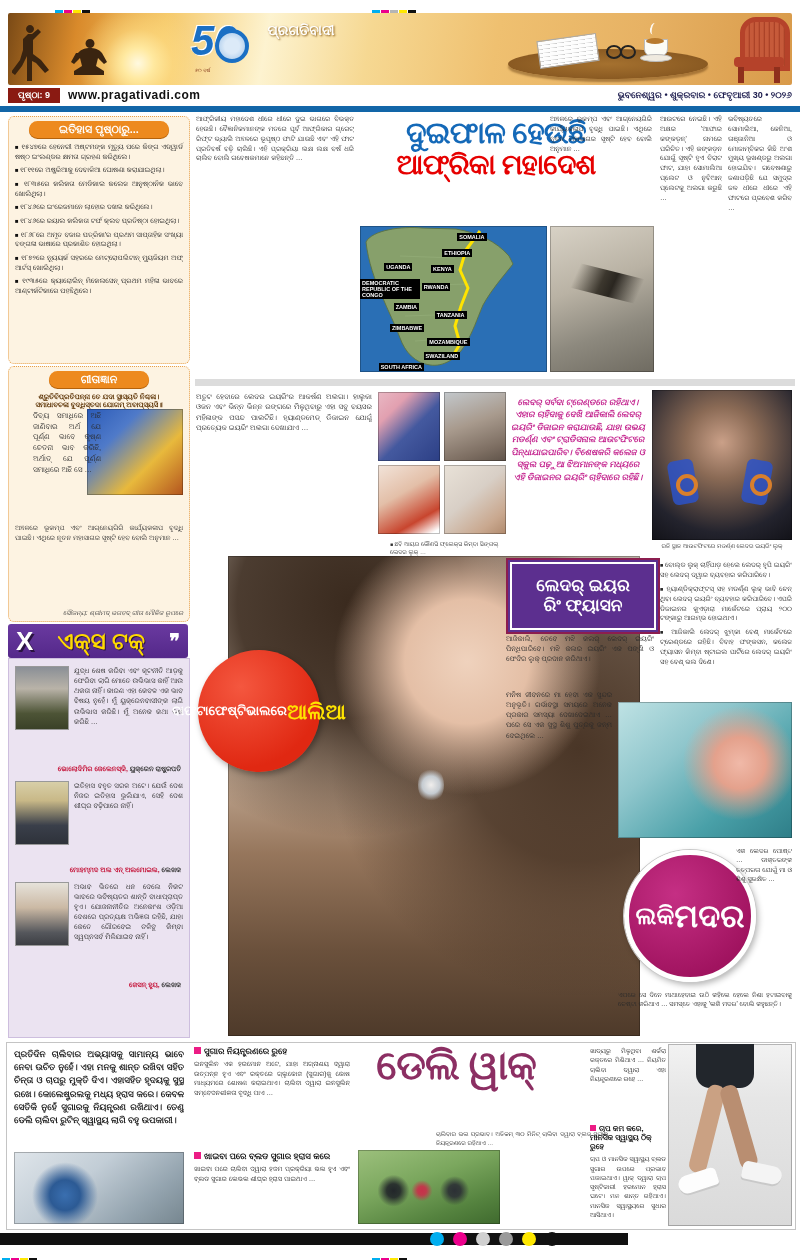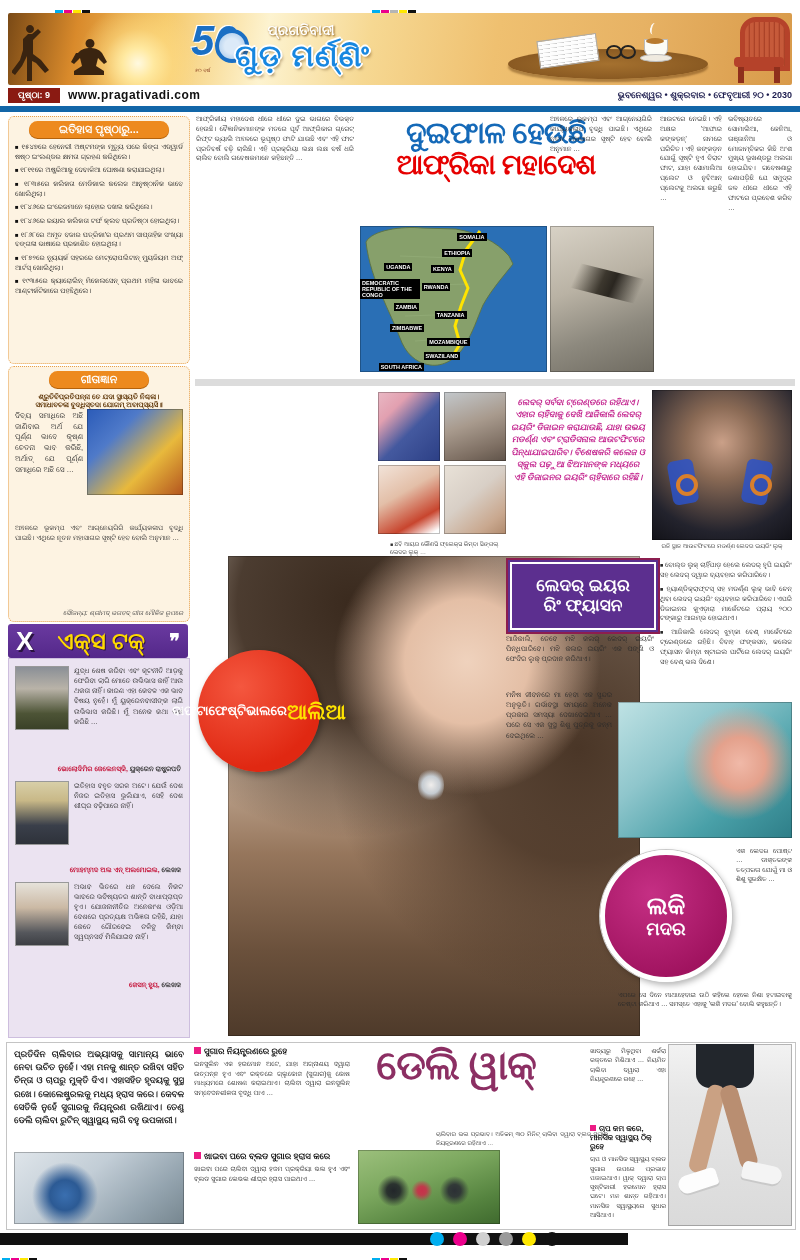--- a/index.html
+++ b/index.html
@@ -46,22 +46,20 @@
       <path fill="#3a2410" d="M78 22c2.5 0 4.5 2 4.5 4.5S80.5 31 78 31s-4.5-2-4.5-4.5S75.5 22 78 22zm-12 14c3-4 8-5 12-5s9 1 12 5l5 9-3 2-6-6-2 8 8 5v4H62v-4l8-5-2-8-6 6-3-2 5-9z"></path>
     </svg>
 
     <div class="abs" style="left:183px;top:8px;width:56px;height:56px;">
       <span style="position:absolute;left:0;top:-4px;font-size:42px;font-weight:bold;color:#1a6fc4;font-style:italic;text-shadow:1px 1px 0 #fff,-1px -1px 0 #fff;">50</span>
       <span style="position:absolute;left:24px;top:8px;width:26px;height:26px;border:4px solid #1a6fc4;border-radius:50%;background:radial-gradient(circle,#dceaf8 40%,#9cc2e8 100%);"></span>
       <span style="position:absolute;left:4px;top:46px;font-size:5px;color:#7a2a10;white-space:nowrap;">୫୦ ବର୍ଷ</span>
     </div>
 
     <div class="abs" style="left:228px;top:9px;width:130px;text-align:center;color:#fff;font-weight:bold;font-size:14px;text-shadow:1px 1px 2px #8a5a10;">ପ୍ରଗତିବାଦୀ</div>
-    <div class="abs" style="left:212px;top:26px;width:165px;text-align:center;color:#1787e0;font-weight:bold;font-size:30px;letter-spacing:1px;
-                text-shadow:-2px 0 #fff,2px 0 #fff,0 -2px #fff,0 2px #fff,-1px -1px #fff,1px 1px #fff,2px 3px 3px rgba(90,50,0,.5);">ଗୁଡ଼ ମର୍ଣ୍ଣିଂ</div>
 
     <div class="abs" style="left:490px;top:6px;width:230px;height:64px;">
       <div style="position:absolute;left:10px;top:30px;width:200px;height:30px;border-radius:50%;background:radial-gradient(ellipse,#a5712f 0%,#8a5a22 70%,#6e4418 100%);box-shadow:0 3px 2px rgba(80,40,0,.4);"></div>
       <div style="position:absolute;left:40px;top:18px;width:58px;height:26px;background:repeating-linear-gradient(#fdfdfd,#fdfdfd 3px,#c9c9c9 4px);transform:rotate(-8deg);border:1px solid #aaa;"></div>
       <div style="position:absolute;left:108px;top:26px;width:12px;height:10px;border:2px solid #222;border-radius:50%;"></div>
       <div style="position:absolute;left:122px;top:26px;width:12px;height:10px;border:2px solid #222;border-radius:50%;"></div>
       <div style="position:absolute;left:146px;top:20px;width:22px;height:16px;background:#fcfcf6;border:1px solid #bbb;border-radius:0 0 8px 8px;"></div>
       <div style="position:absolute;left:148px;top:19px;width:18px;height:6px;border-radius:50%;background:#b87a2e;"></div>
       <div style="position:absolute;left:152px;top:4px;width:6px;height:12px;border-left:2px solid rgba(255,255,255,.9);border-radius:50%;transform:rotate(12deg);"></div>
       <div style="position:absolute;left:142px;top:35px;width:30px;height:6px;border-radius:50%;background:#efeadf;border:1px solid #bbb;"></div>
@@ -69,21 +67,21 @@
     <div class="abs" style="left:724px;top:4px;width:54px;height:66px;">
       <div style="position:absolute;left:8px;top:0;width:40px;height:44px;border:5px solid #b5422a;border-radius:16px 16px 0 0;background:repeating-linear-gradient(90deg,#c65a3a,#c65a3a 3px,#a33b22 5px);"></div>
       <div style="position:absolute;left:2px;top:40px;width:50px;height:10px;background:#b5422a;border-radius:4px;"></div>
       <div style="position:absolute;left:6px;top:50px;width:6px;height:16px;background:#8f2f1c;"></div>
       <div style="position:absolute;left:42px;top:50px;width:6px;height:16px;background:#8f2f1c;"></div>
     </div>
   </div>
 
   <div class="abs" style="left:8px;top:88px;width:52px;height:15px;background:#8a1a12;color:#fff;font-size:9px;font-weight:bold;text-align:center;line-height:15px;">ପୃଷ୍ଠା: 9</div>
   <div class="abs" style="left:68px;top:88px;font-size:12px;font-weight:bold;color:#111;letter-spacing:.5px;">www.pragativadi.com</div>
-  <div class="abs" style="left:450px;top:90px;width:342px;text-align:right;font-size:9px;color:#1b1b4d;font-weight:bold;">ଭୁବନେଶ୍ୱର • ଶୁକ୍ରବାର • ଫେବୃଆରୀ ୨୦ • 2030</div>
+  <div class="abs" style="left:450px;top:90px;width:342px;text-align:right;font-size:9px;color:#1b1b4d;font-weight:bold;">ଭୁବନେଶ୍ୱର • ଶୁକ୍ରବାର • ଫେବୃଆରୀ 30 • ୨୦୨୬</div>
   <div class="abs" style="left:0;top:106px;width:800px;height:6px;background:#1266a8;"></div>
 
   <div class="abs panel" style="left:8px;top:116px;width:180px;height:246px;">
     <div class="pill" style="margin:4px 20px 2px;">ଇତିହାସ ପୃଷ୍ଠାରୁ...</div>
     <div>
       <div class="hist-item">୧୫୪୭ରେ ହେନେରୀ ଅଷ୍ଟମଙ୍କ ମୃତ୍ୟୁ ପରେ କିଙ୍ଗ ଏଡ୍‌ୱାର୍ଡ ଷଷ୍ଠ ଇଂଲଣ୍ଡର କ୍ଷମତା ଗ୍ରହଣ କରିଥିଲେ।</div>
       <div class="hist-item">୧୮୧୧ରେ ଅଷ୍ଟ୍ରିଆକୁ ଦେବାଳିଆ ଘୋଷଣା କରାଯାଇଥିଲା।</div>
       <div class="hist-item">୧୮୩୫ରେ କଲିକତା ମେଡିକାଲ କଲେଜ ଆନୁଷ୍ଠାନିକ ଭାବେ ଖୋଲିଥିଲା।</div>
       <div class="hist-item">୧୮୪୬ରେ ଇଂରେଜମାନେ ଲାହୋର ଦଖଲ କରିଥିଲେ।</div>
       <div class="hist-item">୧୮୪୬ରେ ରୟାଲ କଲିକତା ଟର୍ଫ କ୍ଲବ ପ୍ରତିଷ୍ଠା ହୋଇଥିଲା।</div>
@@ -91,21 +89,21 @@
       <div class="hist-item">୧୮୭୨ରେ ନ୍ୟୁୟର୍କ ସହରରେ ମେଟ୍ରୋପଲିଟାନ୍ ମ୍ୟୁଜିୟମ ଅଫ୍ ଆର୍ଟସ୍ ଖୋଲିଥିଲା।</div>
       <div class="hist-item">୧୯୩୫ରେ କ୍ୟାରୋଲିନ୍ ମିକେଲସେନ୍ ପ୍ରଥମ ମହିଳା ଭାବରେ ଆଣ୍ଟାର୍କଟିକାରେ ପହଞ୍ଚିଥିଲେ।</div>
     </div>
   </div>
 
   <div class="abs panel" style="left:8px;top:366px;width:180px;height:254px;">
     <div class="pill" style="margin:4px 40px 5px;">ଗୀତାଜ୍ଞାନ</div>
     <div style="font-size:7px;font-weight:bold;text-align:center;color:#5a3000;margin-top:3px;">ଶ୍ରୁତିବିପ୍ରତିପନ୍ନା ତେ ଯଦା ସ୍ଥାସ୍ୟତି ନିଶ୍ଚଳା।</div>
     <div style="font-size:7px;font-weight:bold;text-align:center;color:#5a3000;">ସମାଧାବଚଳା ବୁଦ୍ଧିସ୍ତଦା ଯୋଗମ୍ ଅବାପ୍ସ୍ୟସି॥</div>
     <div class="abs photo-frame" style="left:78px;top:42px;width:96px;height:86px;background:linear-gradient(135deg,#2b5bb8 0%,#4f7ac9 30%,#e8b93c 65%,#b3541e 100%);"></div>
-    <div class="txt" style="position:absolute;left:6px;top:44px;width:68px;height:108px;font-size:7.4px;">ଦିବ୍ୟ ସମାଧିରେ ଅଛି ଜାଣିବାର ଅର୍ଥ ଯେ ପୂର୍ଣ୍ଣ ଭାବେ କୃଷ୍ଣ ଚେତନା ଭାବ କରିଛି, ଅର୍ଥାତ୍ ଯେ ପୂର୍ଣ୍ଣ ସମାଧିରେ ଅଛି ସେ …</div>
+    <div class="txt" style="position:absolute;left:24px;top:44px;width:68px;height:108px;font-size:7.4px;">ଦିବ୍ୟ ସମାଧିରେ ଅଛି ଜାଣିବାର ଅର୍ଥ ଯେ ପୂର୍ଣ୍ଣ ଭାବେ କୃଷ୍ଣ ଚେତନା ଭାବ କରିଛି, ଅର୍ଥାତ୍ ଯେ ପୂର୍ଣ୍ଣ ସମାଧିରେ ଅଛି ସେ …</div>
     <div class="txt" style="position:absolute;left:6px;top:156px;width:168px;height:74px;">ଅଞ୍ଚଳରେ ଭୂକମ୍ପ ଏବଂ ଆଗ୍ନେୟଗିରି କାର୍ଯ୍ୟକଳାପ ବୃଦ୍ଧି ପାଇଛି। ଏଥିରେ ନୂତନ ମହାସାଗର ସୃଷ୍ଟି ହେବ ବୋଲି ଅନୁମାନ …</div>
     <div style="position:absolute;left:6px;bottom:4px;width:168px;font-size:6.4px;font-style:italic;text-align:right;color:#444;">ସୌଜନ୍ୟ: ଶ୍ରୀମଦ୍ ଭଗବଦ୍ ଗୀତା ମୌଳିକ ରୂପରେ</div>
   </div>
 
   <div class="abs" style="left:8px;top:624px;width:180px;height:34px;background:linear-gradient(180deg,#6a3aa0,#54288a);display:flex;align-items:center;border-radius:3px;">
     <span style="font-size:26px;font-weight:900;color:#fff;margin-left:8px;text-shadow:2px 2px 0 #2a1440;">X</span>
     <span style="flex:1;text-align:center;color:#ffd900;font-weight:bold;font-size:23px;text-shadow:1px 1px 0 #2a1440;">ଏକ୍ସ ଟକ୍</span>
     <span style="color:#fff;font-size:20px;font-weight:900;margin-right:8px;">❞</span>
   </div>
   <div class="abs" style="left:8px;top:658px;width:180px;height:378px;background:#ebe3f1;border:1px solid #cdbede;">
@@ -153,20 +151,21 @@
     <span class="maplabel" style="left:36%;top:77%;">MOZAMBIQUE</span>
     <span class="maplabel" style="left:34%;top:86%;">SWAZILAND</span>
     <span class="maplabel" style="left:10%;top:94%;">SOUTH AFRICA</span>
   </div>
   <div class="abs photo-frame" style="left:550px;top:226px;width:104px;height:146px;background:linear-gradient(160deg,#d8d2c6 0%,#b9b2a4 40%,#8d897e 70%,#6f6b61 100%);">
     <div style="position:absolute;left:18%;top:30%;width:70%;height:18%;background:linear-gradient(100deg,transparent 10%,#3c372e 45%,#2a2620 60%,transparent 95%);transform:rotate(14deg);"></div>
   </div>
 
   <div class="abs" style="left:195px;top:379px;width:600px;height:7px;background:#dcdcdc;"></div>
 
+  <div class="txt abs" style="left:196px;top:392px;width:176px;height:162px;font-size:7.2px;">ଅତୁଟ ହେବାରେ ଲେଦର ଇୟରିଂର ଆକର୍ଷଣ ଅଲଗା। ହାଲୁକା ଓଜନ ଏବଂ ଭିନ୍ନ ଭିନ୍ନ ରଙ୍ଗରେ ମିଳୁଥିବାରୁ ଏହା ସବୁ ବୟସର ମହିଳାଙ୍କ ପସନ୍ଦ ପାଲଟିଛି। ହ୍ୟାଣ୍ଡମେଡ୍ ଡିଜାଇନ ଯୋଗୁଁ ପ୍ରତ୍ୟେକ ଇୟରିଂ ଅଲଗା ଦେଖାଯାଏ …</div>
 
   <div class="abs" style="left:378px;top:392px;width:128px;height:142px;">
     <div class="tile photo-frame" style="left:0;top:0;background:linear-gradient(135deg,#e9b8c4 0%,#e2a0b0 25%,#44599f 55%,#2c3f85 100%);"></div>
     <div class="tile photo-frame" style="left:66px;top:0;background:linear-gradient(160deg,#c3c8cc 0%,#a89a8d 45%,#7d6e62 80%,#5f5349 100%);"></div>
     <div class="tile photo-frame" style="left:0;top:73px;background:linear-gradient(150deg,#f2e4da 0%,#e3bfa8 40%,#c8452e 75%,#fff 95%);"></div>
     <div class="tile photo-frame" style="left:66px;top:73px;background:linear-gradient(140deg,#e9e2d8 0%,#d8cfc6 45%,#c9a88f 80%,#b08a6d 100%);"></div>
   </div>
   <div class="abs" style="left:390px;top:540px;width:116px;font-size:6px;line-height:1.35;color:#333;">
     <span style="font-size:5px;">■ </span><span>ଛବି ଆୟର କୌଣସି ଫ୍ଲେକ୍ସ କିମ୍ବା ସିଙ୍ଗଲ୍ ଲେଦର ଲୁକ୍ …</span>
   </div>
@@ -206,25 +205,25 @@
 
   <div class="abs" style="left:660px;top:560px;width:132px;height:140px;overflow:hidden;">
     <div class="txt" style="font-size:6.8px;margin-bottom:4px;"><span style="font-size:5.5px;">■ </span><span>ବୋଲ୍ଡ ଲୁକ୍ ଚାହିଁପାଡ଼ ହେଲେ ଲେଦର୍ ହୁପି ଇୟରିଂ ସହ ଲେଦର୍ ଦ୍ୱାର ବ୍ୟବହାର କରିପାରିବେ।</span></div>
     <div class="txt" style="font-size:6.8px;margin-bottom:4px;"><span style="font-size:5.5px;">■ </span><span>ହ୍ୟାଣ୍ଡିକ୍ରାଫ୍ଟସ୍ ସହ ମଡର୍ଣ୍ଣ ଲୁକ୍ ଭାବି ଚେନ୍ ଥିବା ଲେଦର୍ ଇୟରିଂ ବ୍ୟବହାର କରିପାରିବେ। ଏପରି ଡିଜାଇନର କୁଏଡ଼ାରା ମାର୍କେଟରେ ପ୍ରାୟ ୨୦୦ ଟଙ୍କାରୁ ଆରମ୍ଭ ହୋଇଥାଏ।</span></div>
     <div class="txt" style="font-size:6.8px;"><span style="font-size:5.5px;">■ </span><span>ଆଜିକାଲି ଲେଦର୍ ଝୁମ୍କା ବେଶ୍ ମାର୍କେଟରେ ଟ୍ରେଣ୍ଡରେ ରହିଛି। ବିବାହ ଫଙ୍କସନ, କଲେଜ ଫ୍ୟାସନ କିମ୍ବା ଷ୍ଟାଇଲ ପାର୍ଟିରେ ଲେଦର୍ ଇୟରିଂ ସହ ବେଶ୍ ଭଲ ଦିଶେ।</span></div>
   </div>
 
   <div class="abs photo-frame" style="left:618px;top:702px;width:174px;height:136px;background:
               radial-gradient(circle at 70% 45%,#f0b9a8 0%,#e4a18c 18%,rgba(0,0,0,0) 40%),
               linear-gradient(140deg,#bfe2e4 0%,#8fc6cc 35%,#49a0a8 70%,#2e7e88 100%);"></div>
-  <div class="abs" style="left:600px;top:850px;width:132px;height:132px;border-radius:50%;background:radial-gradient(circle at 38% 32%,#c52f84,#a0135f 75%);
+  <div class="abs" style="left:624px;top:850px;width:132px;height:132px;border-radius:50%;background:radial-gradient(circle at 38% 32%,#c52f84,#a0135f 75%);
               border:5px solid #fff;box-shadow:0 0 0 1px #c9c9c9,2px 3px 6px rgba(0,0,0,.3);box-sizing:border-box;
-              display:flex;flex-direction:column;justify-content:center;align-items:center;">
+              display:flex;flex-direction:row;justify-content:center;align-items:center;">
     <span style="color:#fff;font-weight:bold;font-size:24px;line-height:1.15;">ଲକି</span>
-    <span style="color:#fff;font-weight:bold;font-size:18px;line-height:1.15;">ମଦର</span>
+    <span style="color:#fff;font-weight:bold;font-size:32px;line-height:1.15;">ମଦର</span>
   </div>
   <div class="txt abs" style="left:736px;top:846px;width:56px;height:140px;font-size:6.5px;">ଏକ ଲେଦର ପୋଷ୍ଟ … ଡାକ୍ତରଙ୍କ ତତ୍ପରତା ଯୋଗୁଁ ମା ଓ ଶିଶୁ ସୁରକ୍ଷିତ …</div>
   <div class="txt abs" style="left:618px;top:990px;width:174px;height:46px;font-size:6.5px;">ଏପରେ ସେ ଦିନେ ମାଥାହେବାଇ ଉଠି କହିଲେ ହେଲେ ନିଶା ହଟାଇବାକୁ ଚେଷ୍ଟା କରିଥାଏ … ସମସ୍ତେ ଏହାକୁ 'ଲକି ମଦର' ବୋଲି କହୁଛନ୍ତି।</div>
 
   <div class="abs" style="left:6px;top:1042px;width:788px;height:186px;border:1px solid #c4c4c4;background:#fff;"></div>
 
   <div class="abs" style="left:14px;top:1048px;width:170px;height:100px;font-size:8.8px;line-height:1.5;font-weight:bold;color:#222;text-align:justify;overflow:hidden;">ପ୍ରତିଦିନ ଚାଲିବାର ଅଭ୍ୟାସକୁ ସାମାନ୍ୟ ଭାବେ ନେବା ଉଚିତ ନୁହେଁ। ଏହା ମନକୁ ଶାନ୍ତ ରଖିବା ସହିତ ଚିନ୍ତା ଓ ଚାପରୁ ମୁକ୍ତି ଦିଏ। ଏହାସହିତ ହୃଦୟକୁ ସୁସ୍ଥ ରଖେ। କୋଲେଷ୍ଟ୍ରଲକୁ ମଧ୍ୟ ହ୍ରାସ କରେ। କେବଳ ସେତିକି ନୁହେଁ ସୁଗାରକୁ ନିୟନ୍ତ୍ରଣ ରଖିଥାଏ। ତେଣୁ ଡେଲି ଚାଲିବା ରୁଟିନ୍ ସ୍ୱାସ୍ଥ୍ୟ ଲାଗି ବହୁ ଉପକାରୀ।</div>
   <div class="abs photo-frame" style="left:14px;top:1152px;width:170px;height:72px;background:
               radial-gradient(circle at 30% 60%,#3a6fb0 0%,#2c5a94 12%,rgba(0,0,0,0) 26%),
               linear-gradient(140deg,#dfe5ea 0%,#c2cdd6 40%,#93a3ae 75%,#76868f 100%);"></div>

